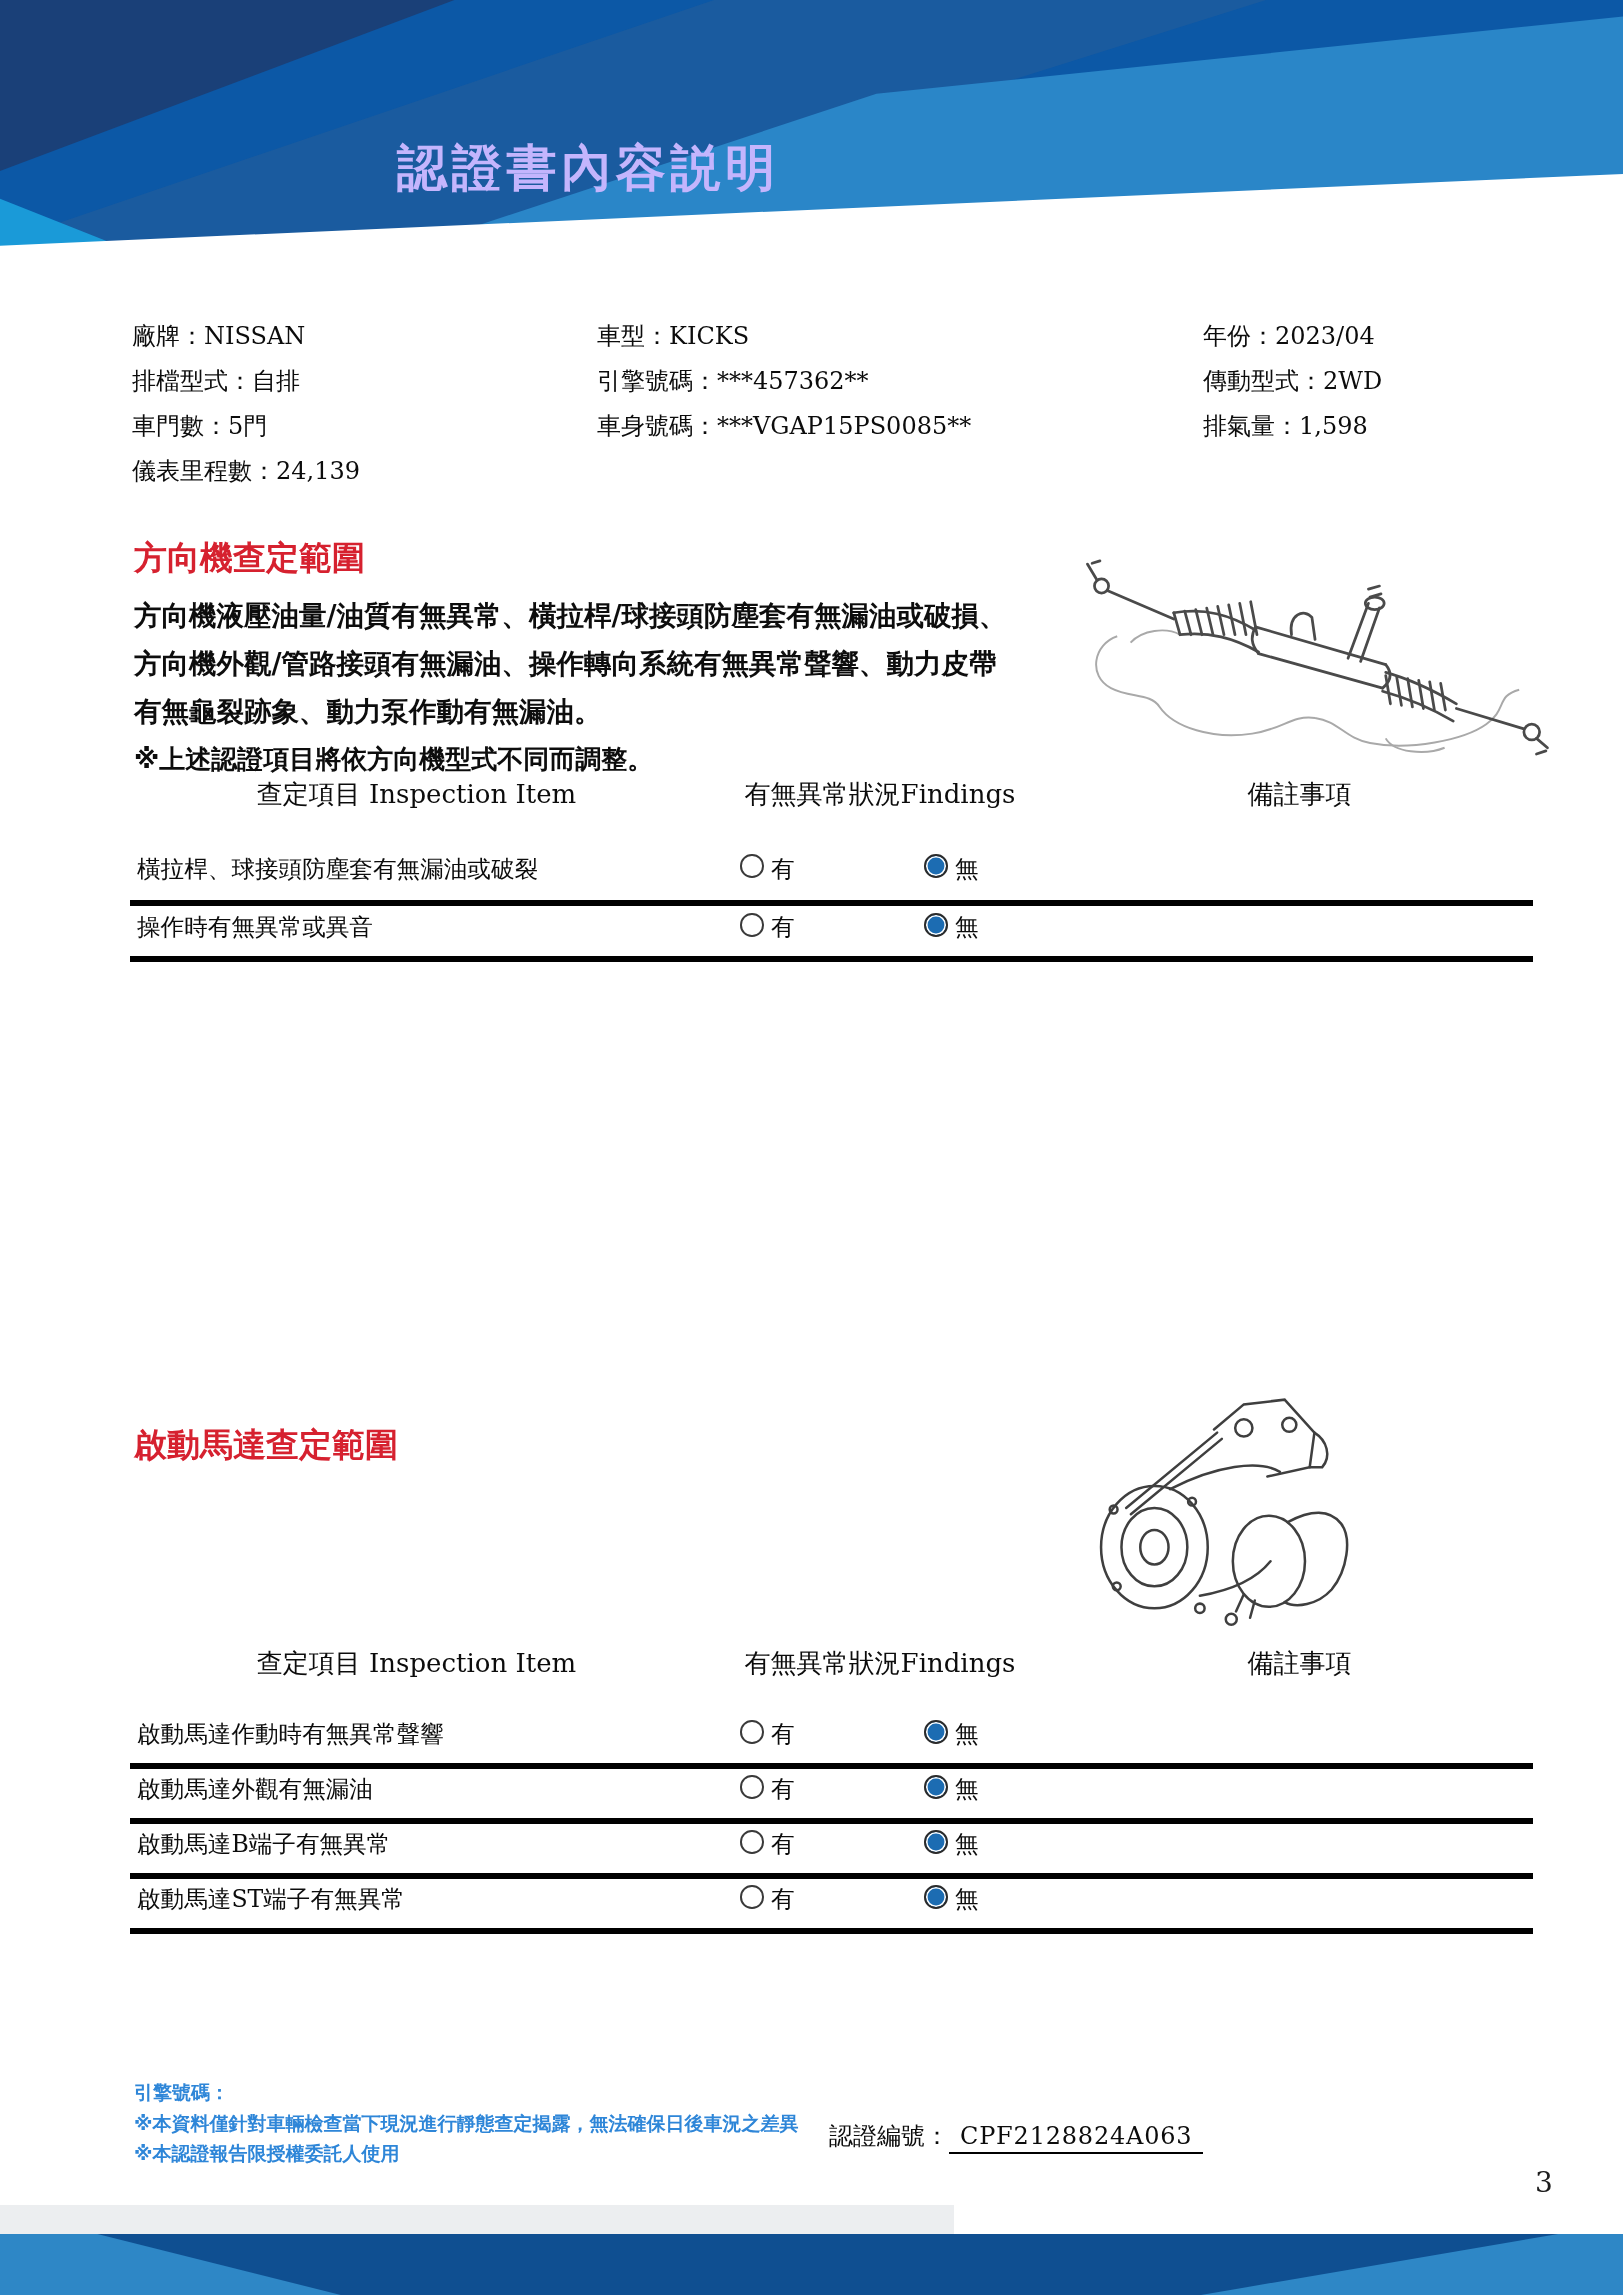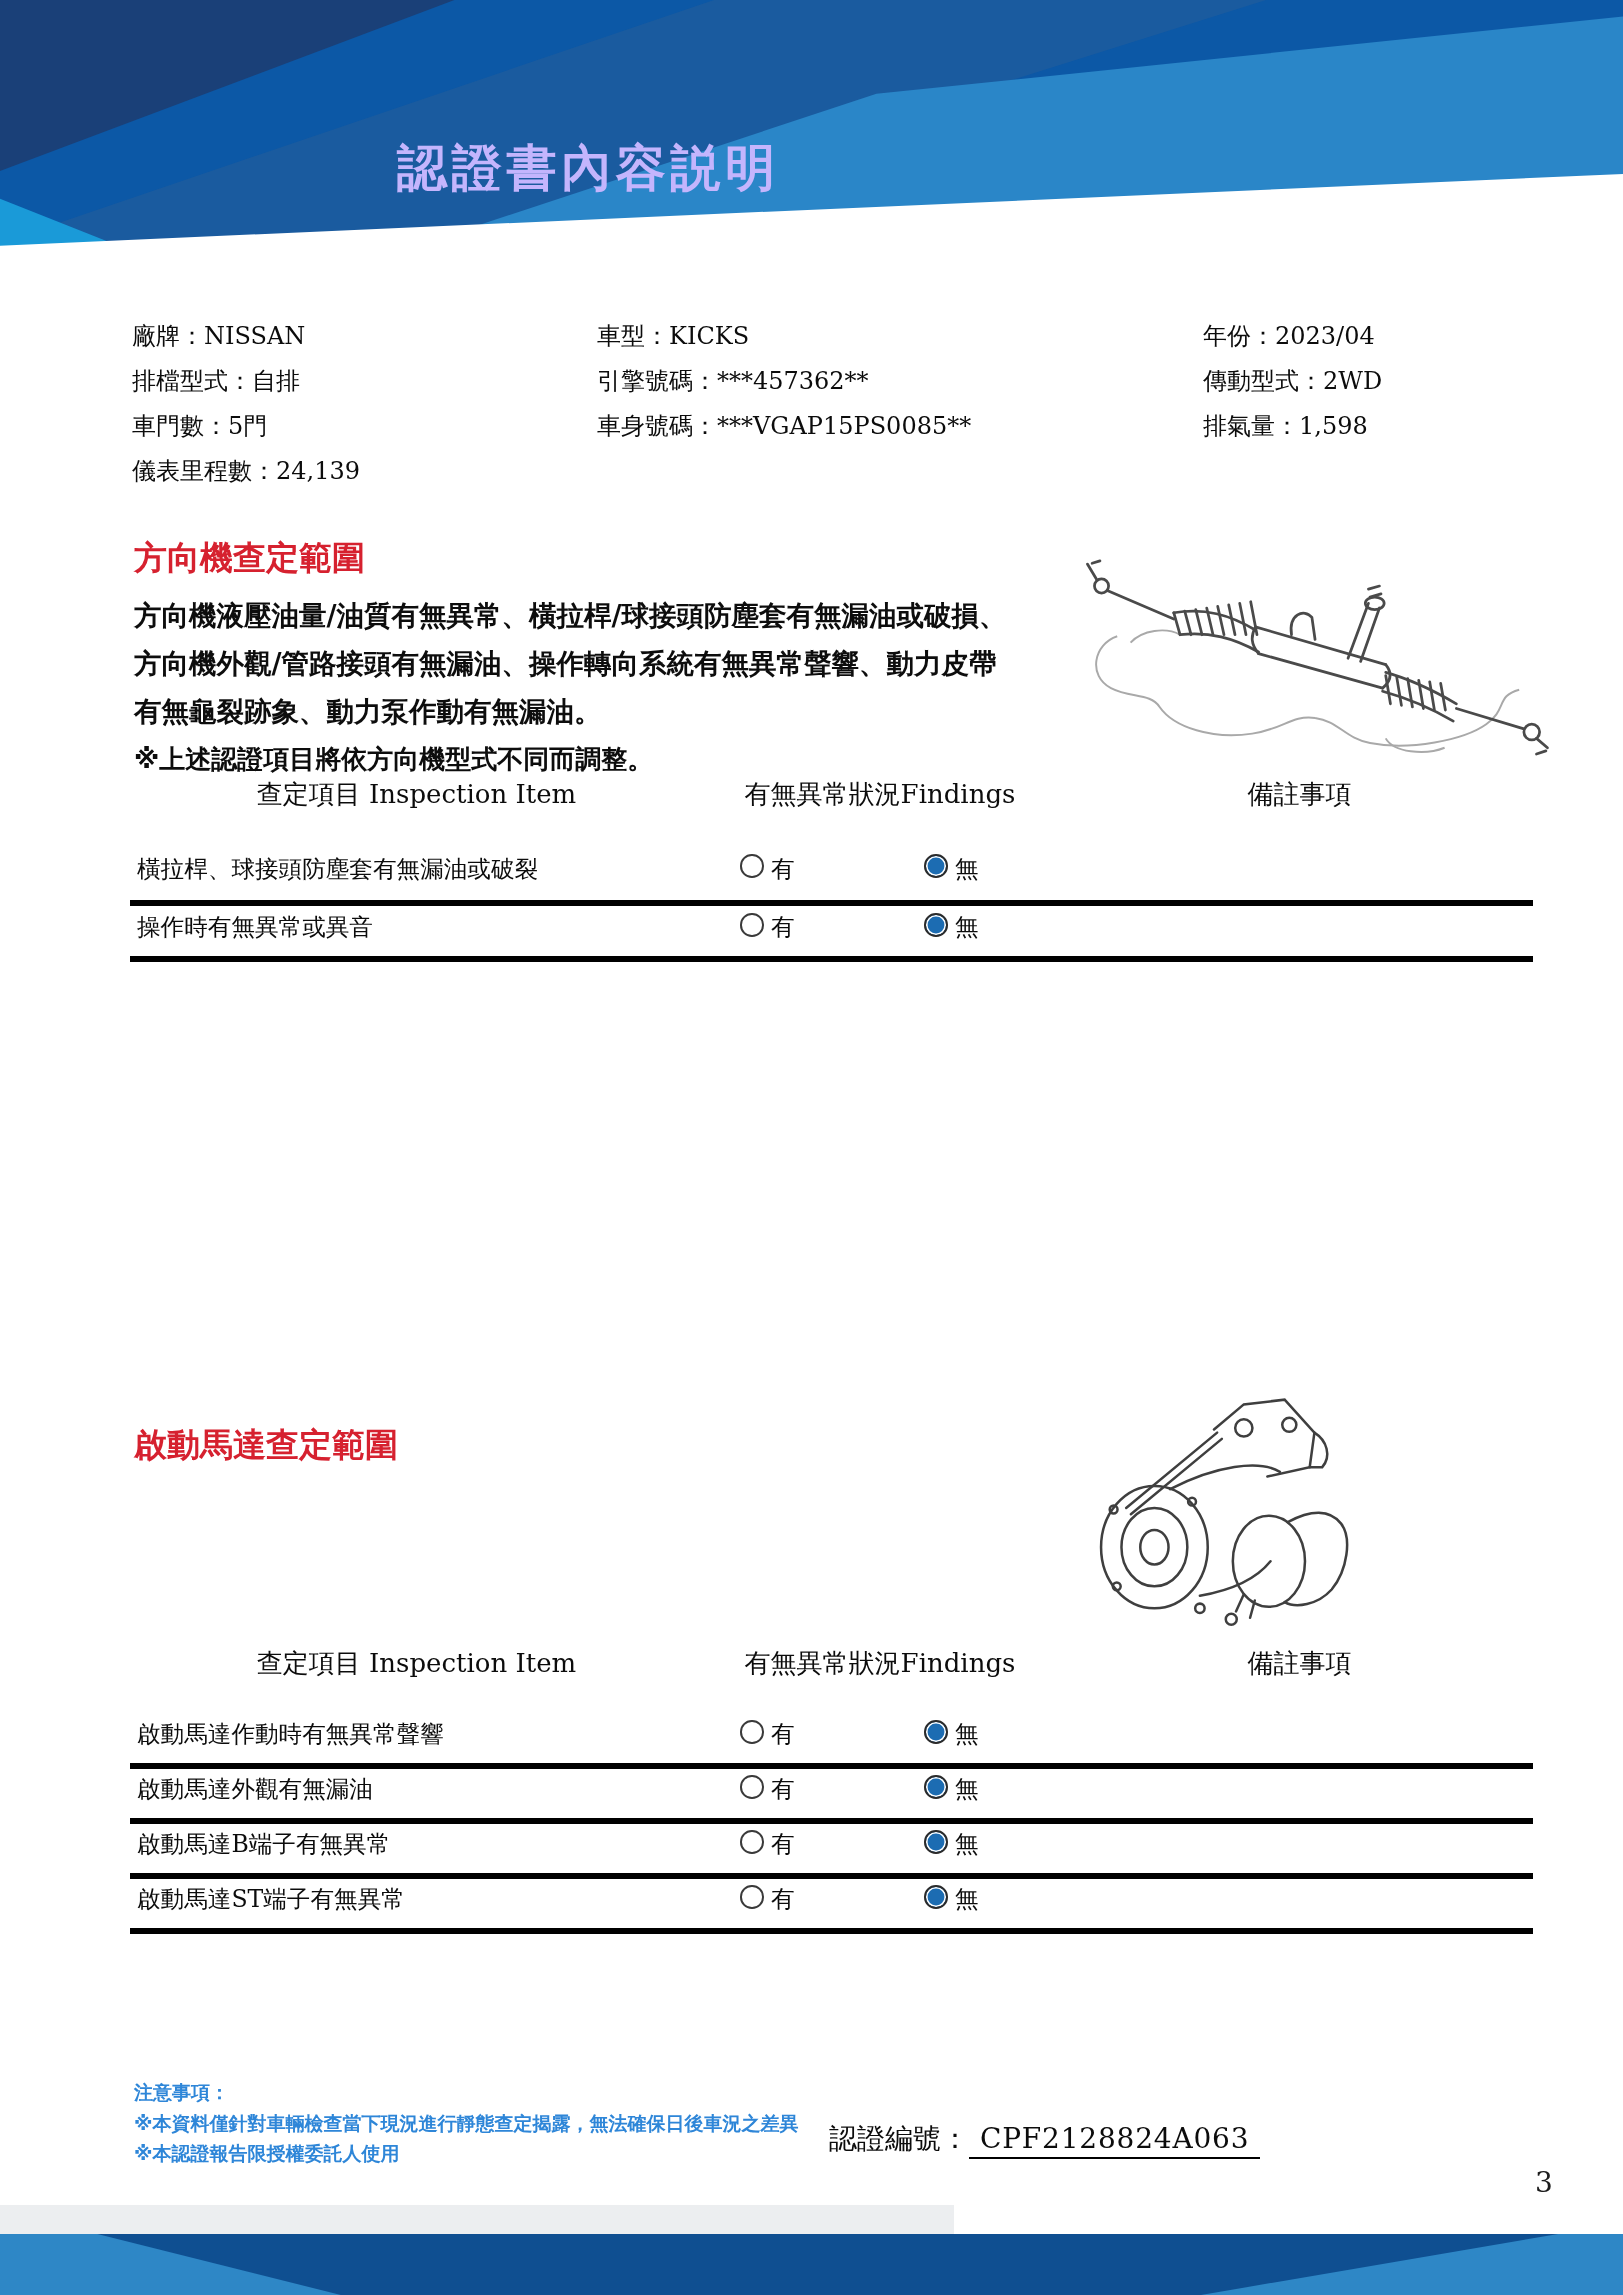--- a/index.html
+++ b/index.html
@@ -34,21 +34,21 @@
   .item{position:absolute;font-size:23.6px;white-space:nowrap;color:#0c0c0c;text-align:center;}
   .hr{position:absolute;left:130px;width:1403px;height:5.5px;background:#000;}
   .radio{position:absolute;width:23.6px;height:23.6px;border-radius:50%;border:2.4px solid #3a3a3a;
          background:#fff;box-sizing:border-box;}
   .radio.sel{background:#1c6cb2;border-color:#2b2b2b;box-shadow:inset 0 0 0 1.6px #ffffff;}
   .rlabel{position:absolute;font-size:23.6px;color:#0c0c0c;white-space:nowrap;}
 
   
   .fnote{position:absolute;font-family:"DejaVu Sans",sans-serif;font-weight:700;
          font-size:19px;color:#2e86d8;white-space:nowrap;}
-  .cert{position:absolute;font-size:28px;white-space:nowrap;color:#0c0c0c;text-align:center;}
+  .cert{position:absolute;font-size:24px;white-space:nowrap;color:#0c0c0c;text-align:center;}
   .cert .num{border-bottom:2.4px solid #000;padding:0 11px 1.6px 11px;letter-spacing:0.8px;}
   .pageno{position:absolute;font-size:28px;color:#1c1c1c;}
   .graystrip{position:absolute;left:0;top:2205px;width:954px;height:29px;background:#eceef0;}
   .bar{position:absolute;left:0;top:2234px;width:1623px;height:61px;background:#2e87c6;}
   .bar .dark{position:absolute;inset:0;background:#0f4f91;
              clip-path:polygon(6% 0,96% 0,74% 100%,21% 100%);}
   svg{display:block;}
 </style>
 </head>
 <body>
@@ -218,21 +218,21 @@
 
   <div>
     <div class="item" style="left:137px;top:1883px">啟動馬達ST端子有無異常</div>
     <div class="radio" style="left:740px;top:1885px"></div>
     <div class="rlabel" style="left:771px;top:1883px">有</div>
     <div class="radio sel" style="left:924px;top:1885px"></div>
     <div class="rlabel" style="left:955px;top:1883px">無</div>
   </div>
   <div class="hr" style="top:1928px"></div>
 
-  <div class="fnote" style="left:134px;top:2080px">注意事項：</div>
+  <div class="fnote" style="left:134px;top:2080px">引擎號碼：</div>
   <div class="fnote" style="left:134px;top:2111px">※本資料僅針對車輛檢查當下現況進行靜態查定揭露，無法確保日後車況之差異</div>
   <div class="fnote" style="left:134px;top:2141px">※本認證報告限授權委託人使用</div>
 
   <div class="cert" style="left:829px;top:2120px">
     <span>認證編號：</span><span class="num">CPF2128824A063</span>
   </div>
 
   <div class="pageno" style="left:1535px;top:2166px">3</div>
 
   <div class="graystrip"></div>

